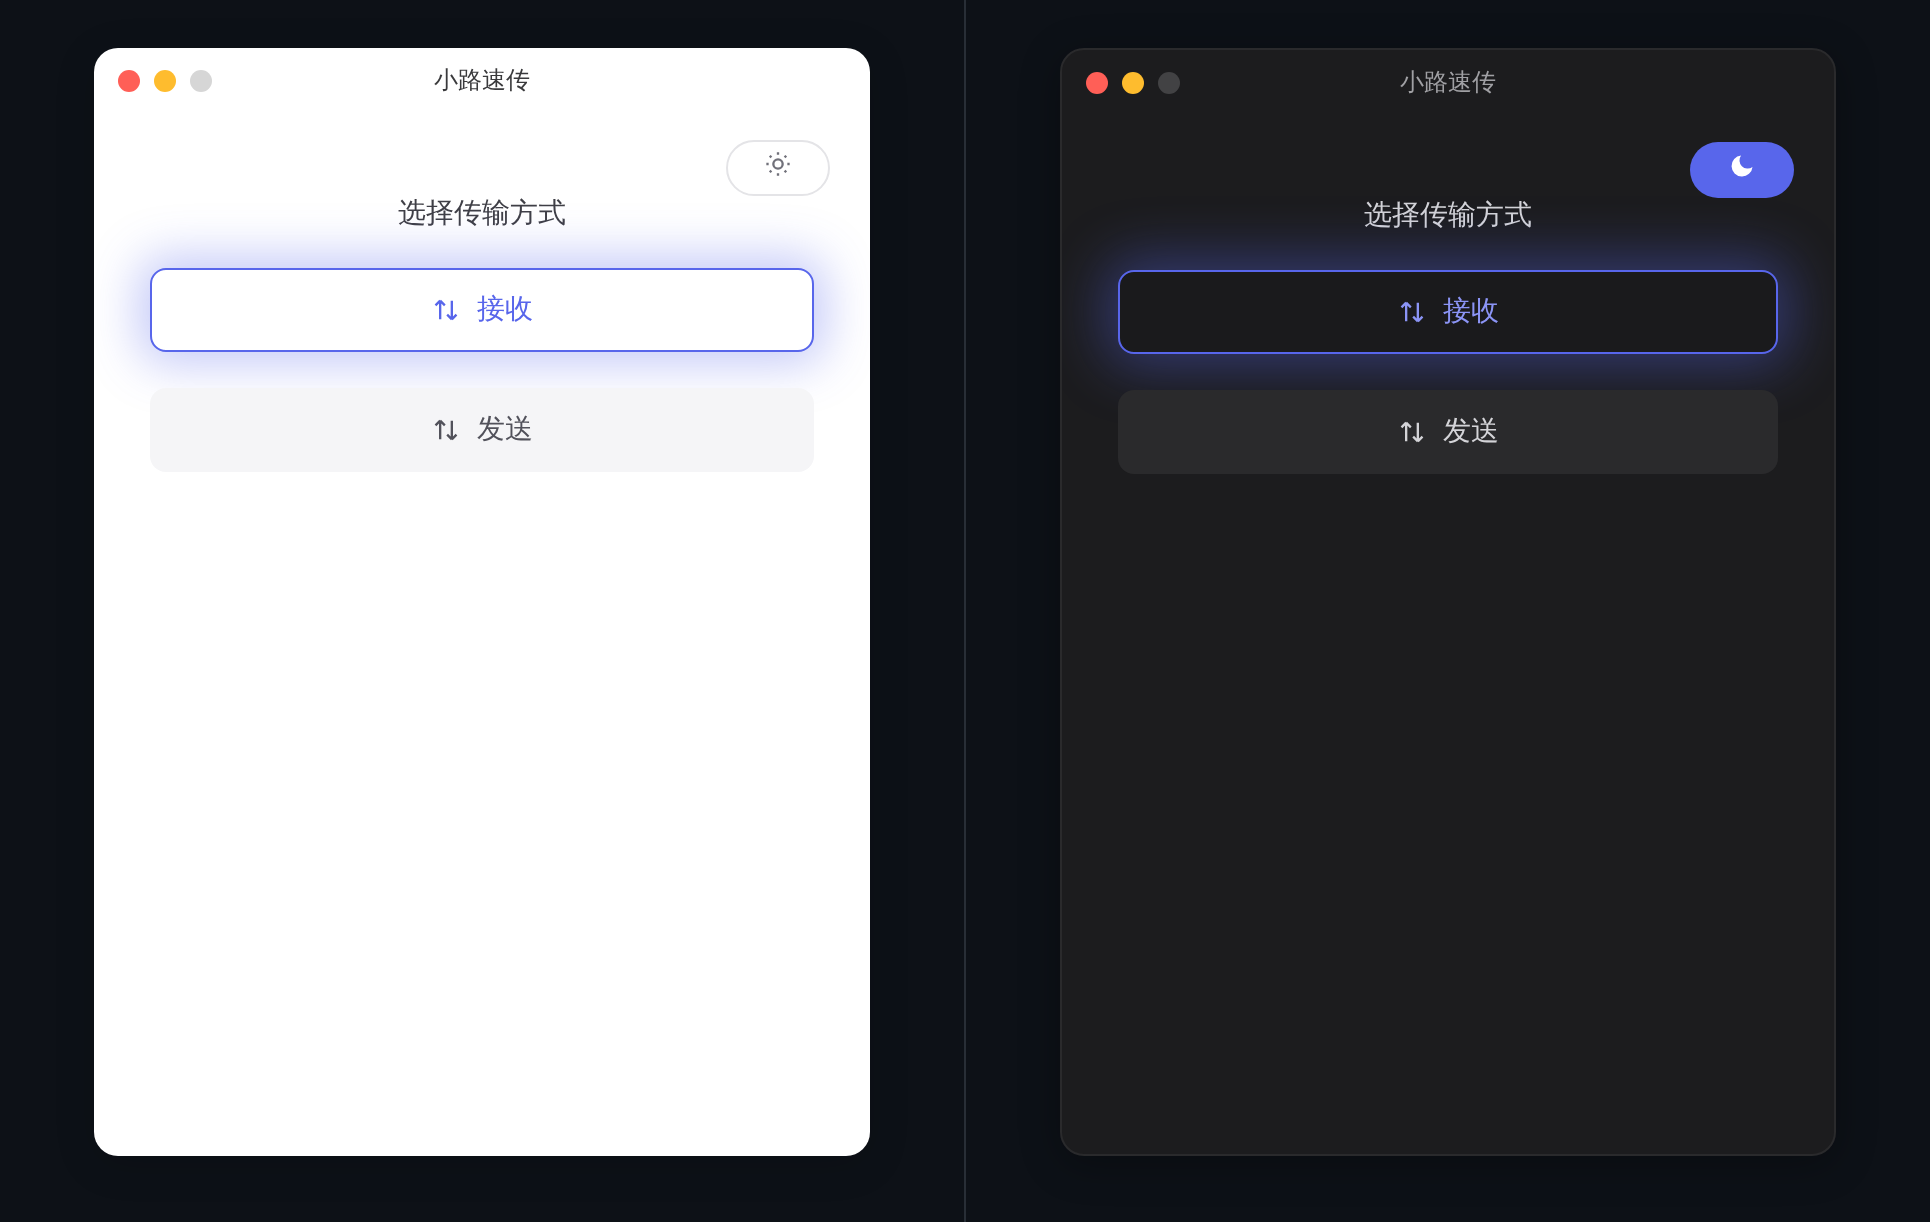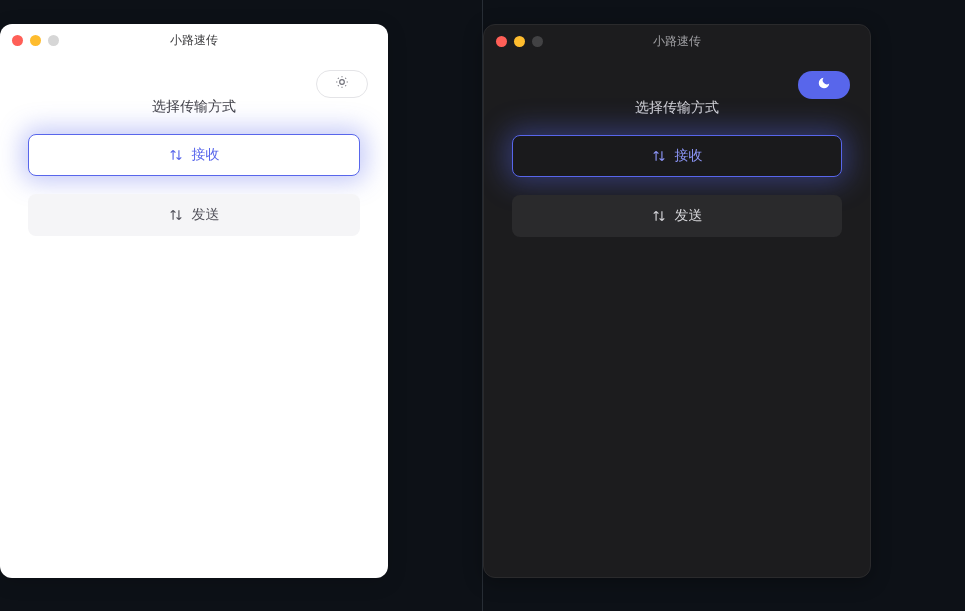--- a/index.html
+++ b/index.html
@@ -11,21 +11,21 @@
       background: #0d1117;
       width: 965px;
       height: 611px;
       display: flex;
       font-family: -apple-system, BlinkMacSystemFont, "Segoe UI", sans-serif;
       overflow: hidden;
     }
     .panel {
       flex: 1;
       display: flex;
-      justify-content: flex-start;
+      justify-content: center;
       align-items: flex-start;
       padding-top: 24px;
       position: relative;
     }
     .panel-left {
       border-right: 1px solid #282e36;
     }
     .window {
       width: 388px;
       height: 554px;

